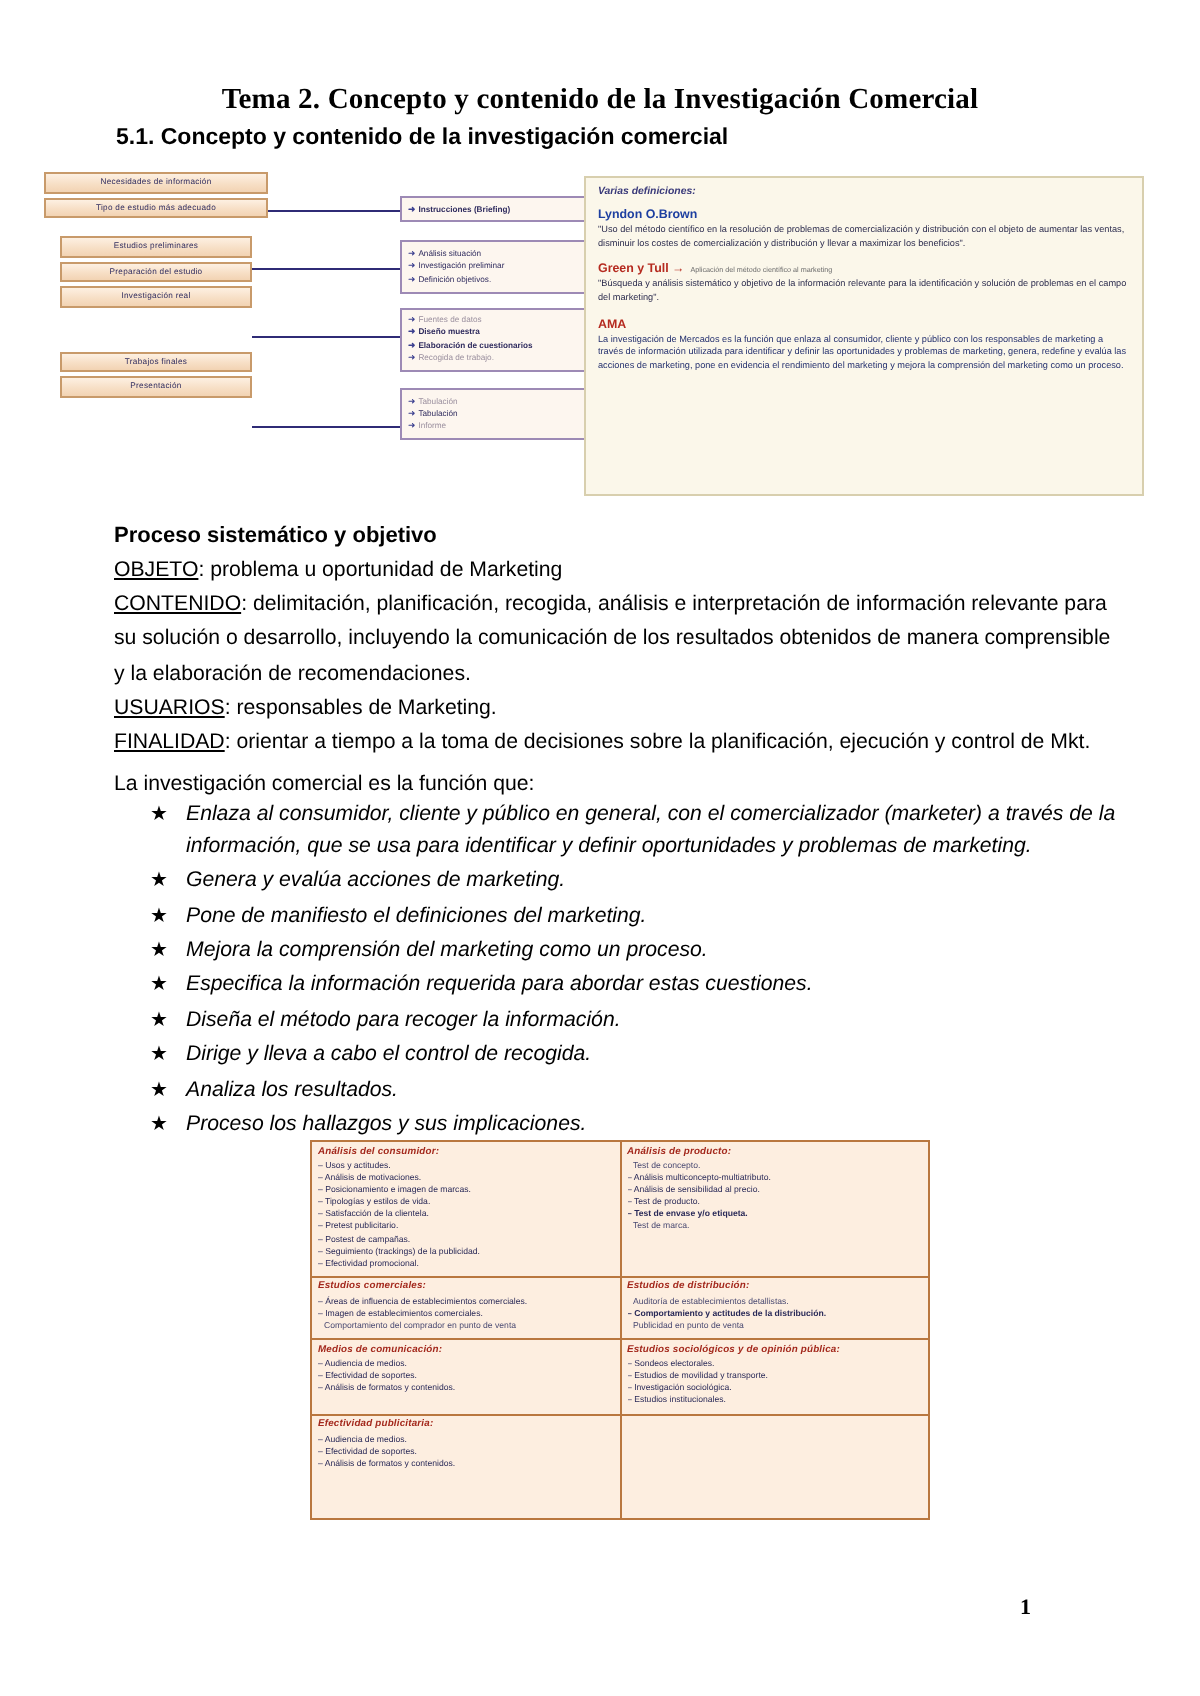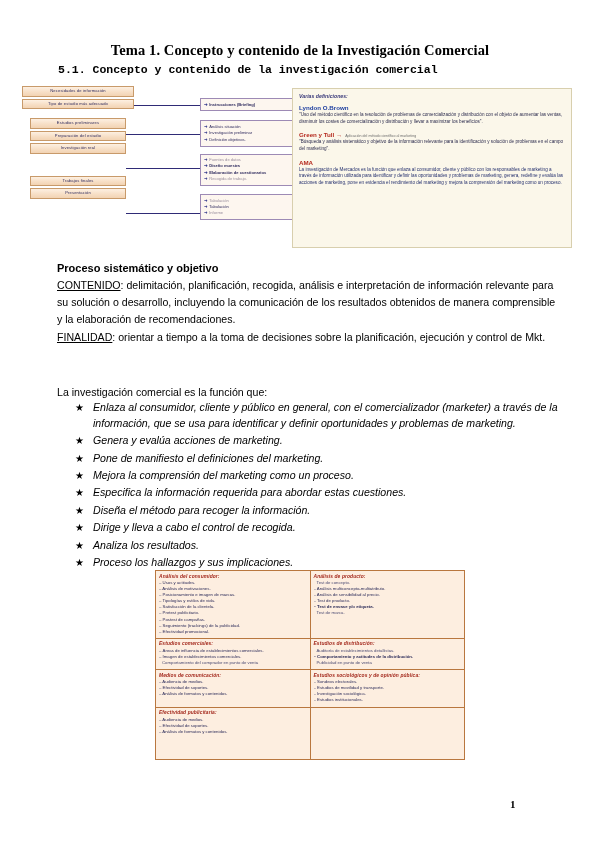--- a/index.html
+++ b/index.html
@@ -32,21 +32,21 @@
     text-align: center;
     font-family: "Liberation Serif", serif;
     font-weight: bold;
     font-size: 14.5px;
     letter-spacing: 0.1px;
   }
   .sub-title {
     position: absolute;
     left: 58px;
     top: 63px;
-    font-family: Liberation Mono, monospace;
+    font-family: Liberation Sans, sans-serif;
     font-weight: bold;
     font-size: 11.5px;
   }
 
   
   .diagram {
     position: absolute;
     left: 22px;
     top: 86px;
     width: 556px;
@@ -261,21 +261,21 @@
     font-size: 11px;
     font-weight: bold;
     font-family: "Liberation Serif", serif;
   }
 </style>
 </head>
 <body>
 
 <div class="page">
 
-  <div class="doc-title">Tema 1. Concepto y contenido de la Investigación Comercial</div>
+  <div class="doc-title">Tema 2. Concepto y contenido de la Investigación Comercial</div>
   <div class="sub-title">5.1. Concepto y contenido de la investigación comercial</div>
 
   <div class="diagram">
 
     <div class="dg-left">
       <div class="pbox wide">Necesidades de información</div>
       <div class="gap-s"></div>
       <div class="pbox wide">Tipo de estudio más adecuado</div>
       <div class="gap-m"></div>
       <div class="pbox narrow">Estudios preliminares</div>
@@ -334,21 +334,23 @@
     <div class="def-body">"Búsqueda y análisis sistemático y objetivo de la información relevante para la identificación y solución de problemas en el campo del marketing".</div>
 
     <div class="def-author red">
       <span>AMA</span>
     </div>
     <div class="def-body blue">La investigación de Mercados es la función que enlaza al consumidor, cliente y público con los responsables de marketing a través de información utilizada para identificar y definir las oportunidades y problemas de marketing, genera, redefine y evalúa las acciones de marketing, pone en evidencia el rendimiento del marketing y mejora la comprensión del marketing como un proceso.</div>
   </div>
 
   <div class="body-block">
     <div class="bt-head">Proceso sistemático y objetivo</div>
+    <div class="bt-line"><u>OBJETO</u><span>: problema u oportunidad de Marketing</span></div>
     <div class="bt-line"><u>CONTENIDO</u><span>: delimitación, planificación, recogida, análisis e interpretación de información relevante para su solución o desarrollo, incluyendo la comunicación de los resultados obtenidos de manera comprensible y la elaboración de recomendaciones.</span></div>
+    <div class="bt-line"><u>USUARIOS</u><span>: responsables de Marketing.</span></div>
     <div class="bt-line"><u>FINALIDAD</u><span>: orientar a tiempo a la toma de decisiones sobre la planificación, ejecución y control de Mkt.</span></div>
   </div>
 
   <div class="intro-line">La investigación comercial es la función que:</div>
 
   <div class="bullets">
     <div class="bullet">
         <span class="star">★</span>
         <span class="btxt">Enlaza al consumidor, cliente y público en general, con el comercializador (marketer) a través de la información, que se usa para identificar y definir oportunidades y problemas de marketing.</span>
       </div>

